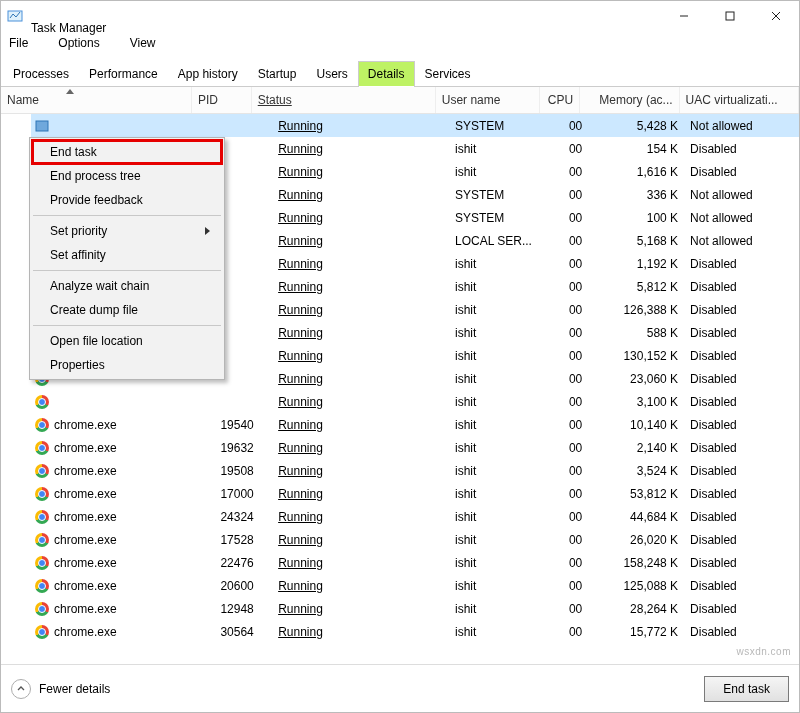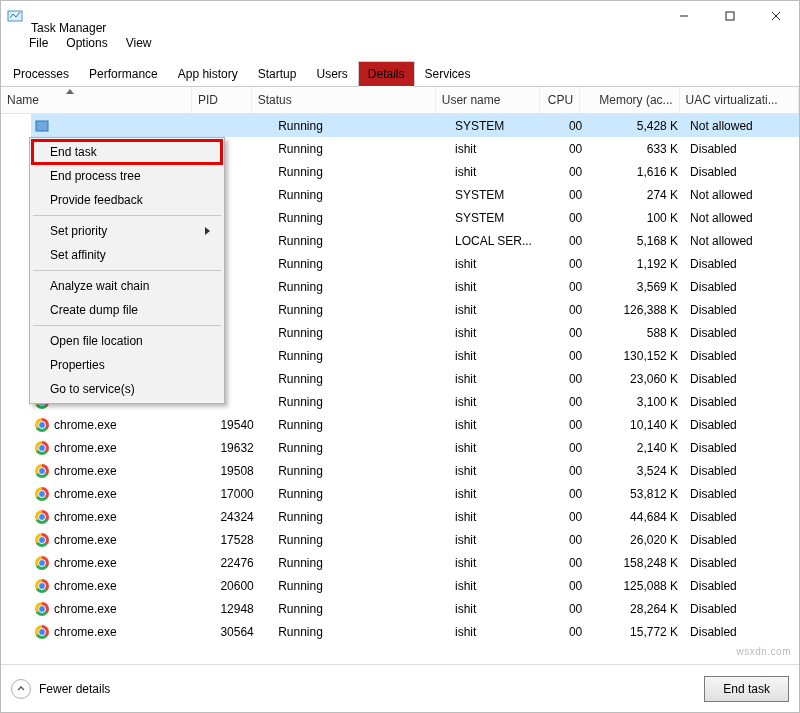--- a/index.html
+++ b/index.html
@@ -22,26 +22,26 @@
     height: 30px;
     padding: 0 0 0 6px;
     background: #fff;
   }
   .titlebar .app-icon { width: 16px; height: 16px; margin-right: 8px; display:flex; align-items:center; justify-content:center; }
   .titlebar .title { flex: 1; font-size: 12px; margin-top: 24px; }
   .win-btns { display:flex; }
   .win-btn { width: 46px; height: 30px; display:flex; align-items:center; justify-content:center; }
   .win-btn svg { stroke:#222; }
   
-  .menubar { display:flex; padding: 2px 20px; gap: 2px; }
+  .menubar { display:flex; padding: 2px 0; gap: 14px; }
   .menubar .menuitem { padding: 3px 8px; font-size: 12px; }
   
   .tabs { display:flex; align-items:flex-end; padding: 6px 2px 0 2px; border-bottom: 1px solid #ccc; }
   .tab { padding: 5px 9px; font-size: 12px; border: 1px solid transparent; border-bottom: none; position: relative; }
-  .tab.active { border-color: #ccc; background:#b91c1c; }
+  .tab.active { border-color: #ccc; background:#bef264; }
   .tab.active::after { content:""; position:absolute; left:0; right:0; bottom:-1px; height:1px; background:#fff; }
   
   .header-row {
     display:flex;
     border-bottom: 1px solid #e5e5e5;
     font-size: 12px;
     color: #333;
     background: #fcfcfc;
   }
   .header-cell {
@@ -58,21 +58,21 @@
     position:absolute;
     left: 65px;
     top: 2px;
     width:0;height:0;
     border-left:4px solid transparent;
     border-right:4px solid transparent;
     border-bottom:5px solid #666;
   }
   .col-name { width: 192px; }
   .col-pid { width: 60px; }
-  .col-status { width: 185px; }
+  .col-status { width: 185px; text-decoration: underline; }
   .col-user { width: 105px; }
   .col-cpu { width: 40px; }
   .col-mem { width: 100px; }
   .col-uac { width: 120px; }
   
   .tbody { height: 547px; overflow: hidden; padding-left: 30px; }
   .row {
     display:flex;
     height: 23px;
     align-items:center;
@@ -209,21 +209,21 @@
           <svg width="14" height="14">
             <rect x="1" y="2" width="12" height="10" stroke-width="1"></rect>
           </svg>
         </span>
         <span></span>
       </div>
       <div class="cell col-pid"></div>
       <div class="cell col-status">Running</div>
       <div class="cell col-user">ishit</div>
       <div class="cell col-cpu num">00</div>
-      <div class="cell col-mem num">633 K</div>
+      <div class="cell col-mem num">154 K</div>
       <div class="cell col-uac">Disabled</div>
     </div>
     <div class="row">
       <div class="cell col-name name-cell">
         <span class="proc-icon generic">
           <svg width="14" height="14">
             <rect x="1" y="2" width="12" height="10" stroke-width="1"></rect>
           </svg>
         </span>
         <span></span>
@@ -241,21 +241,21 @@
           <svg width="14" height="14">
             <rect x="1" y="2" width="12" height="10" stroke-width="1"></rect>
           </svg>
         </span>
         <span></span>
       </div>
       <div class="cell col-pid"></div>
       <div class="cell col-status">Running</div>
       <div class="cell col-user">SYSTEM</div>
       <div class="cell col-cpu num">00</div>
-      <div class="cell col-mem num">274 K</div>
+      <div class="cell col-mem num">336 K</div>
       <div class="cell col-uac">Not allowed</div>
     </div>
     <div class="row">
       <div class="cell col-name name-cell">
         <span class="proc-icon generic">
           <svg width="14" height="14">
             <rect x="1" y="2" width="12" height="10" stroke-width="1"></rect>
           </svg>
         </span>
         <span></span>
@@ -305,21 +305,21 @@
           <svg width="14" height="14">
             <rect x="1" y="2" width="12" height="10" stroke-width="1"></rect>
           </svg>
         </span>
         <span></span>
       </div>
       <div class="cell col-pid"></div>
       <div class="cell col-status">Running</div>
       <div class="cell col-user">ishit</div>
       <div class="cell col-cpu num">00</div>
-      <div class="cell col-mem num">3,569 K</div>
+      <div class="cell col-mem num">5,812 K</div>
       <div class="cell col-uac">Disabled</div>
     </div>
     <div class="row">
       <div class="cell col-name name-cell">
         <span class="chrome-ico"></span>
         <span></span>
       </div>
       <div class="cell col-pid"></div>
       <div class="cell col-status">Running</div>
       <div class="cell col-user">ishit</div>
@@ -521,23 +521,20 @@
     </div>
     <div class="ctx-item">
       <span>Create dump file</span>
     </div>
     <div class="ctx-sep"></div>
     <div class="ctx-item">
       <span>Open file location</span>
     </div>
     <div class="ctx-item">
       <span>Properties</span>
-    </div>
-    <div class="ctx-item">
-      <span>Go to service(s)</span>
     </div>
   </div>
 
 <div class="footer">
   <div class="fewer">
     <span class="collapse-btn">
       <svg width="10" height="10">
           <polyline points="2,6 5,3 8,6" fill="none" stroke="#555" stroke-width="1.3"></polyline>
         </svg>
     </span>

